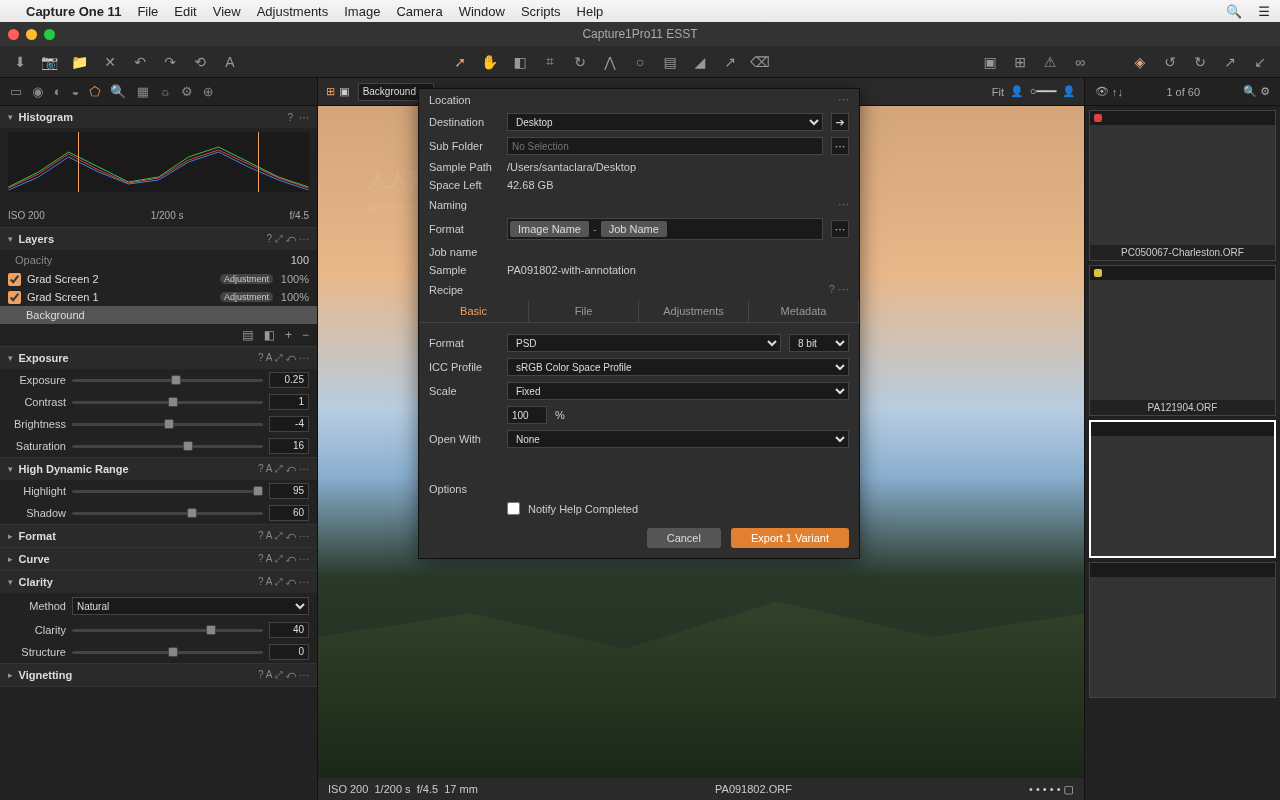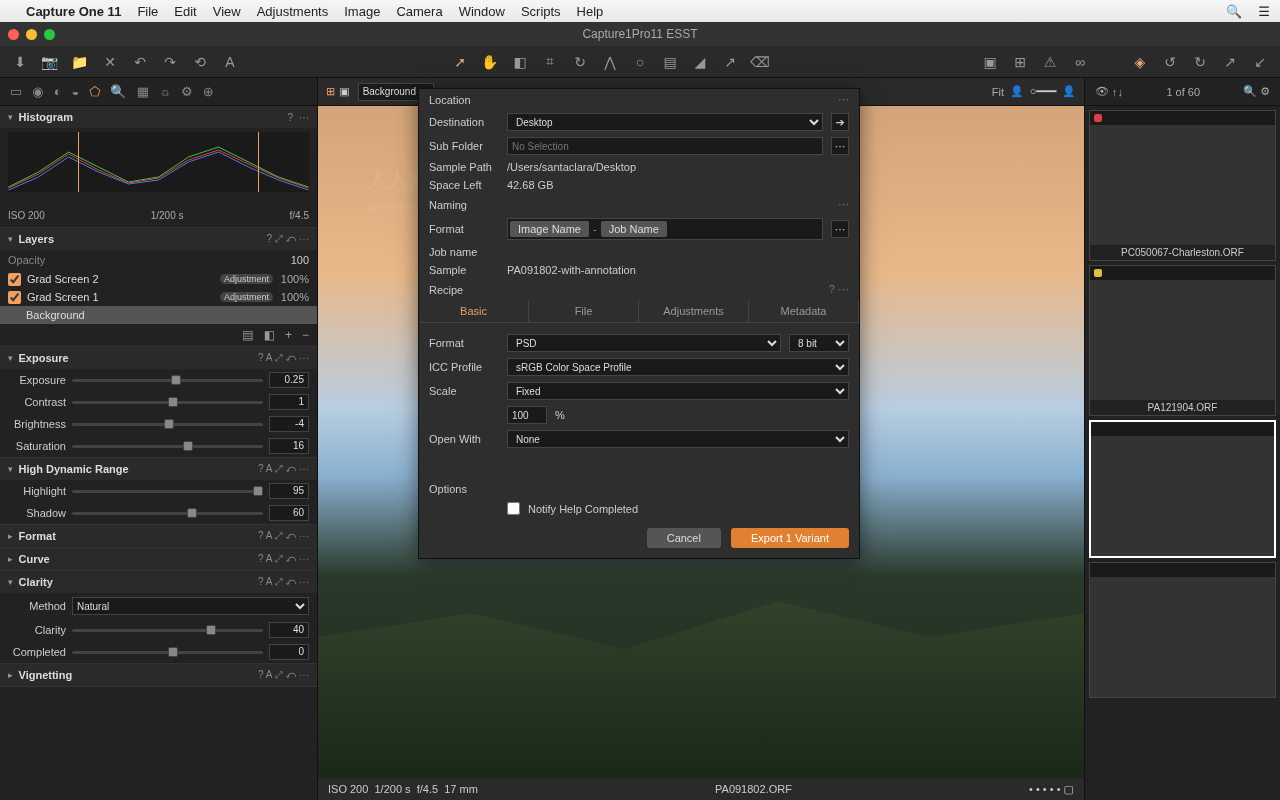--- a/index.html
+++ b/index.html
@@ -36,21 +36,21 @@
 .layer-row.sel { background:#555; }
 .layer-row .nm { flex:1; color:#ddd; }
 .layer-row .tag { background:#444; padding:0 4px; border-radius:7px; font-size:9px; margin-right:6px; }
 .layer-row .pct { color:#aaa; width:30px; text-align:right; }
 .slider-row { display:flex; align-items:center; height:22px; padding:0 8px; gap:6px; }
 .slider-row .lbl { width:58px; text-align:right; color:#ccc; }
 .slider-row .track { flex:1; height:3px; background:#444; position:relative; border-radius:2px; }
 .slider-row .thumb { position:absolute; top:-4px; width:10px; height:10px; background:#888; border-radius:2px; }
 .slider-row .val { width:40px; height:16px; background:#1a1a1a; border:1px solid #444; color:#ddd; text-align:right; padding-right:4px; line-height:14px; font-size:10px; }
 .opacity-row { display:flex; align-items:center; padding:4px 8px; }
-.opacity-row .lbl { color:#888; width:50px; }
+.opacity-row .lbl { color:#888; width:50px;margin-left:7px; }
 .sel-row { display:flex; align-items:center; padding:4px 8px; gap:6px; }
 .sel-row .lbl { width:58px; text-align:right; }
 .sel-row select { flex:1; background:#1a1a1a; border:1px solid #444; color:#ddd; height:18px; font-size:10px; }
 .layer-tools { display:flex; justify-content:flex-end; gap:10px; padding:4px 8px; color:#999; font-size:12px; }
 .center { flex:1; display:flex; flex-direction:column; position:relative; background:#333; }
 .centertop { height:28px; background:#2a2a2a; display:flex; align-items:center; padding:0 8px; border-bottom:1px solid #111; }
 .centertop .vbtn { color:#f0a060; margin-right:4px; }
 .centertop select { background:#1a1a1a; border:1px solid #444; color:#ddd; height:18px; font-size:10px; margin-left:8px; }
 .centertop .csp { flex:1; }
 .centertop .fit { color:#aaa; margin-right:6px; }
@@ -323,21 +323,21 @@
       </div>
       <div id="clarity-sliders">
           <div class="slider-row">
         <span class="lbl">Clarity</span>
         <div class="track">
               <div class="thumb" style="left:70%"></div>
             </div>
         <span class="val">40</span>
       </div>
           <div class="slider-row">
-        <span class="lbl">Completed</span>
+        <span class="lbl">Structure</span>
         <div class="track">
               <div class="thumb" style="left:50%"></div>
             </div>
         <span class="val">0</span>
       </div>
         </div>
     </div>
 
     <div class="section">
       <div class="shead">

